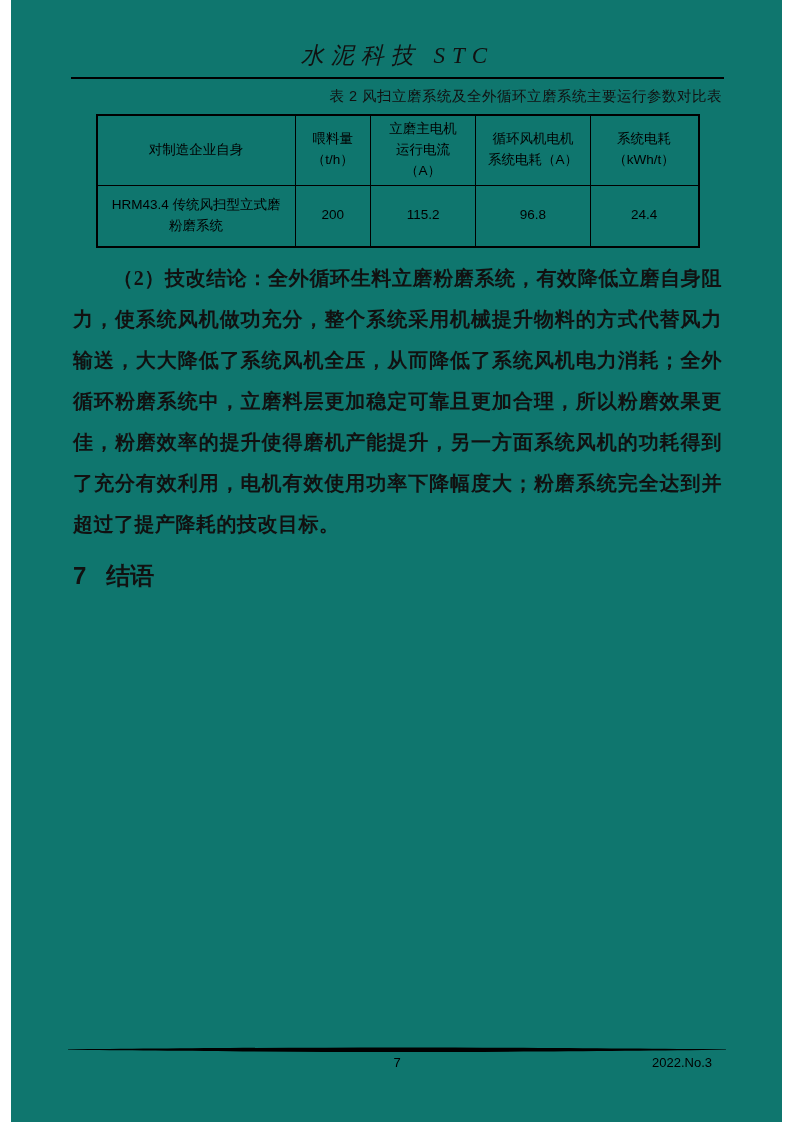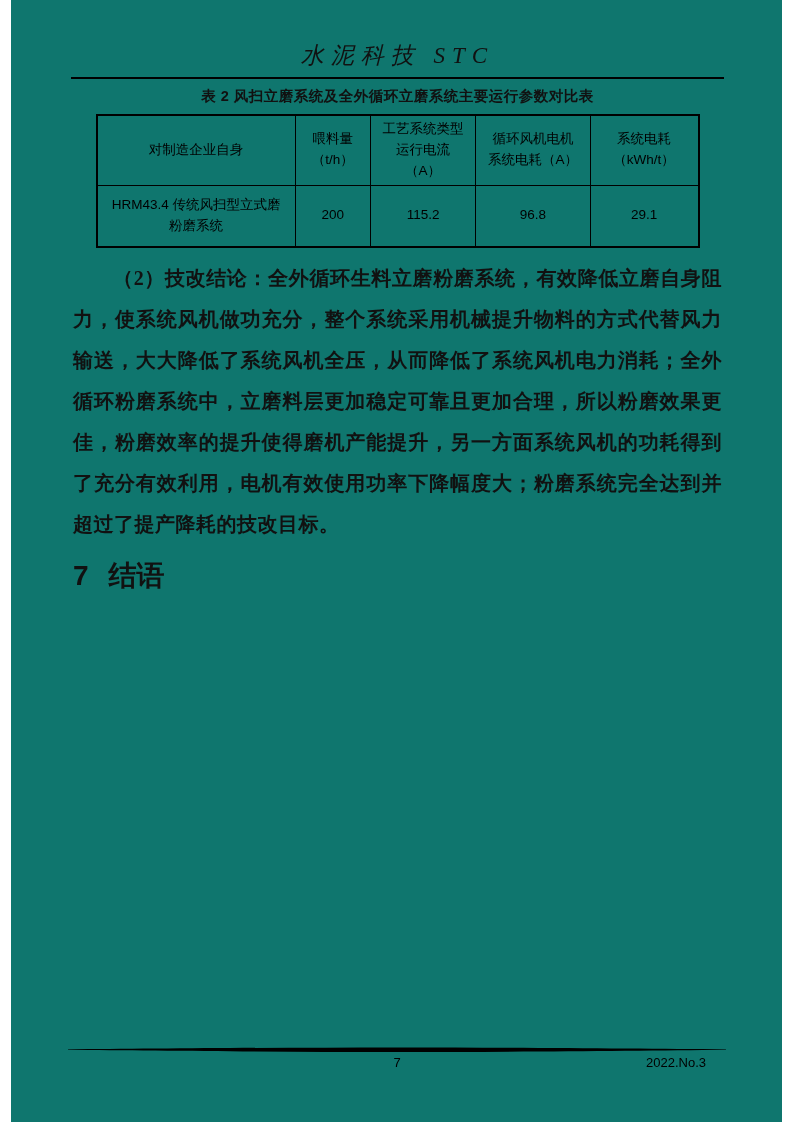--- a/index.html
+++ b/index.html
@@ -45,23 +45,23 @@
     line-height: 41px;
     text-align: justify;
     letter-spacing: 0.5px;
   }
   .para.indent { text-indent: 2em; }
   .para.first { margin-top: 4px; }
 
   
   .table-caption {
     margin-top: 8px;
-    text-align: center;
+    text-align: right;
     font-family: "Liberation Sans", "DejaVu Sans", sans-serif;
-    font-weight: bold;
+    font-weight: normal;
     font-size: 14.5px;
     letter-spacing: 0.5px;
   }
   .params-table {
     width: 604px;
     margin: 8px auto 0 auto;
     border-collapse: collapse;
     border: 2px solid #000;
     table-layout: fixed;
     font-family: "Liberation Sans", "DejaVu Sans", sans-serif;
@@ -81,21 +81,21 @@
     white-space: pre-line;
   }
   .params-table tbody td {
     height: 54px;
   }
   
   .section-heading {
     margin-top: 16px;
     font-family: "Liberation Sans", "DejaVu Sans", sans-serif;
     font-weight: bold;
-    font-size: 28px;
+    font-size: 24px;
     line-height: 30px;
   }
   .section-heading .sec-num { margin-right: 20px; }
   .para.after-heading { margin-top: 8px; }
   .para.after-table  { margin-top: 10px; font-weight: bold; }
 
   
   .footer {
     position: absolute;
     left: 57px;
@@ -108,21 +108,21 @@
     margin-top: 0px;
     font-family: "Liberation Sans", "DejaVu Sans", sans-serif;
     font-size: 13px;
     color: #000;
     text-align: center;
     height: 18px;
     line-height: 18px;
   }
   .footer-meta .issue {
     position: absolute;
-    right: 20px;
+    right: 14px;
     top: 0;
   }
 </style>
 </head>
 <body>
 
 <div class="page">
   <div class="content">
 
     <div class="journal-title">水泥科技 STC</div>
@@ -138,35 +138,35 @@
         <col style="width:12.5%">
         <col style="width:17.5%">
         <col style="width:19%">
         <col style="width:18%">
       </colgroup>
       <thead>
         <tr>
           <th>对制造企业自身</th>
           <th>喂料量
 （t/h）</th>
-          <th>工艺系统类型
+          <th>立磨主电机
 运行电流（A）</th>
           <th>循环风机电机
 系统电耗（A）</th>
           <th>系统电耗
 （kWh/t）</th>
         </tr>
       </thead>
       <tbody>
         <tr>
           <td>HRM43.4 传统风扫型立式磨粉磨系统</td>
           <td>200</td>
           <td>115.2</td>
           <td>96.8</td>
-          <td>29.1</td>
+          <td>24.4</td>
         </tr>
       </tbody>
     </table>
 
     <p class="para indent after-table">（2）技改结论：全外循环生料立磨粉磨系统，有效降低立磨自身阻力，使系统风机做功充分，整个系统采用机械提升物料的方式代替风力输送，大大降低了系统风机全压，从而降低了系统风机电力消耗；全外循环粉磨系统中，立磨料层更加稳定可靠且更加合理，所以粉磨效果更佳，粉磨效率的提升使得磨机产能提升，另一方面系统风机的功耗得到了充分有效利用，电机有效使用功率下降幅度大；粉磨系统完全达到并超过了提产降耗的技改目标。</p>
 
     <div class="section-heading">
       <span class="sec-num">7</span><span>结语</span>
     </div>
 

